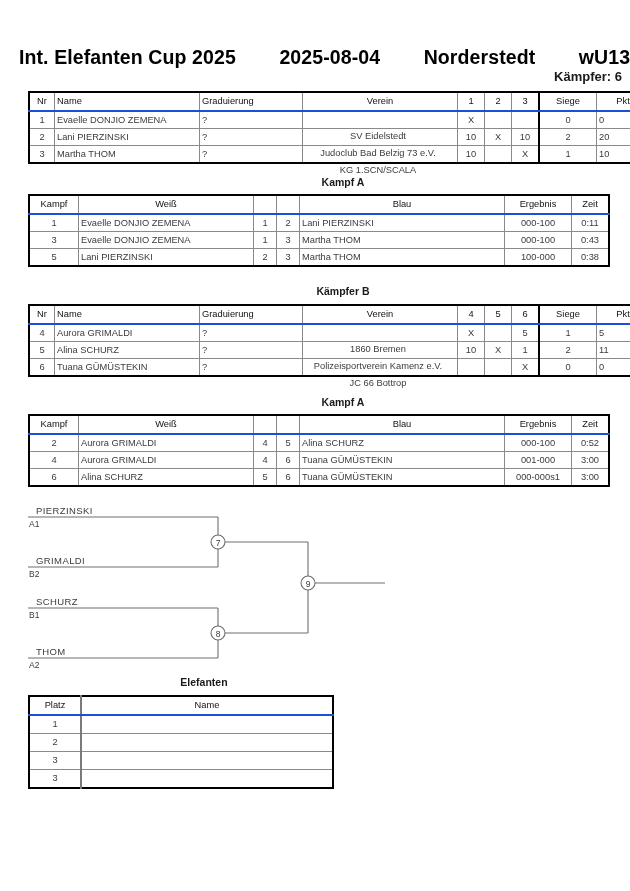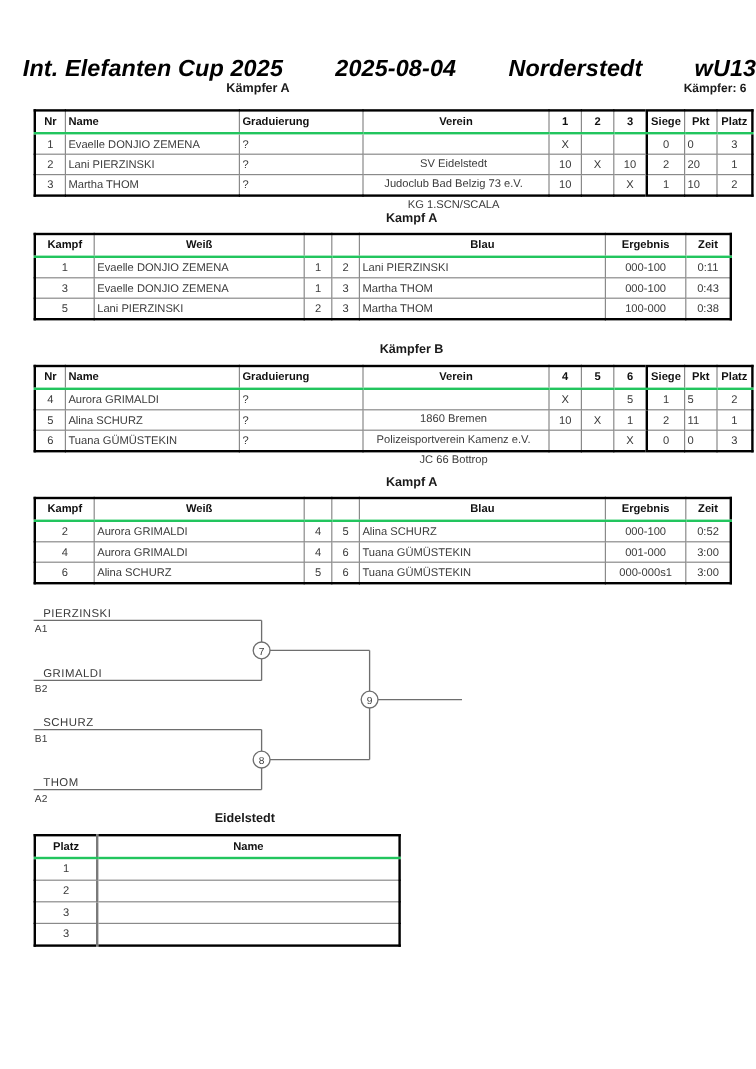--- a/index.html
+++ b/index.html
@@ -10,28 +10,28 @@
     -webkit-font-smoothing:none;
   }
   .page{position:relative;width:630px;height:891px;}
 
   
   .doc-title{
     position:absolute;left:0;top:46px;width:630px;text-align:center;
     font-size:19.5px;font-weight:bold;color:#000;letter-spacing:.1px;
     white-space:nowrap;
   }
-  .doc-title span{margin:0 19px;font-style:italic;}
+  .doc-title span{margin:0 19px;}
   .sub-left{
     position:absolute;left:0;top:68px;width:430px;text-align:center;
     font-size:10.5px;font-weight:bold;color:#1a1a1a;
   }
   .sub-right{
     position:absolute;right:8px;top:69px;
-    font-size:10px;font-weight:bold;color:#1a1a1a;
+    font-size:13px;font-weight:bold;color:#1a1a1a;
   }
 
   
   .cap{
     position:absolute;font-size:10.5px;font-weight:bold;color:#1a1a1a;
     text-align:center;
     margin-left:28px;
   }
 
   
@@ -48,22 +48,22 @@
     padding:0 2px;
     height:16px;
     line-height:16px;
     overflow:visible;
     white-space:nowrap;
     font-weight:normal;
     color:#3b3b3b;
   }
   .tbl tr:last-child td{border-bottom:none;}
   .tbl th{
-    font-weight:bold;color:#111;
-    border-bottom:2px solid #22c55e;
+    font-weight:normal;color:#111;
+    border-bottom:2px solid #1d4ed8;
     height:17px;line-height:17px;
   }
   .tbl th:last-child,.tbl td:last-child{border-right:none;}
   .c{text-align:center;}
   .l{text-align:left;}
   .win{font-weight:bold;color:#111;}
 
   
   .pool{left:28px;width:518px;}
   .pool th.nr,.pool td.nr{width:20px;text-align:center;}
@@ -74,21 +74,21 @@
   .pool td.vr .ovf{
     position:absolute;left:0;top:16px;width:150px;text-align:center;
     line-height:16px;white-space:nowrap;overflow:visible;
   }
   .pool th.sc,.pool td.sc{width:22px;text-align:center;}
   .pool th.sc3,.pool td.sc3{border-right:2px solid #000;}
   .pool th.sg,.pool td.sg{width:28px;text-align:center;}
   .pool th.pk,.pool td.pk{width:24px;}
   .pool th.pl,.pool td.pl{width:26px;text-align:center;}
   .pool th.pl{overflow:hidden;}
-  .pool th.sg,.pool th.pk,.pool th.pl{padding:0 1px;}
+  .pool th.sg,.pool th.pk,.pool th.pl{padding:0 14px;}
 
   
   .kampf{left:28px;width:544px;padding-left:29px;}
   .kampf th.kn,.kampf td.kn{width:44px;text-align:center;}
   .kampf th.ws,.kampf td.ws{width:170px;text-align:left;}
   .kampf th.n1,.kampf td.n1{width:18px;text-align:center;}
   .kampf th.n2,.kampf td.n2{width:18px;text-align:center;}
   .kampf th.bl,.kampf td.bl{width:200px;text-align:left;margin-left:42px;}
   .kampf th.eg,.kampf td.eg{width:62px;text-align:center;}
   .kampf th.zt,.kampf td.zt{width:32px;text-align:center;}
@@ -124,21 +124,20 @@
 <body>
 
 <div class="page">
 
   <div class="doc-title">
     <span>Int. Elefanten Cup 2025</span>
     <span>2025-08-04</span>
     <span>Norderstedt</span>
     <span>wU13-57</span>
   </div>
-  <div class="sub-left">Kämpfer A</div>
   <div class="sub-right">Kämpfer: 6</div>
 
   <table class="tbl pool" style="top:91px;">
     <tbody>
         <tr>
       <th class="nr">Nr</th>
       <th class="nm c">Name</th>
       <th class="gr c">Graduierung</th>
       <th class="vr">Verein</th>
       <th class="sc">1</th>
@@ -371,21 +370,21 @@
       <text class="bk-code" x="29" y="32">A1</text>
       <text class="bk-name" x="36" y="69">GRIMALDI</text>
       <text class="bk-code" x="29" y="82">B2</text>
       <text class="bk-name" x="36" y="110">SCHURZ</text>
       <text class="bk-code" x="29" y="123">B1</text>
       <text class="bk-name" x="36" y="160">THOM</text>
       <text class="bk-code" x="29" y="173">A2</text>
     </svg>
   </div>
 
-  <div class="cap" style="left:28px;top:676px;width:296px;">Eidelstedt</div>
+  <div class="cap" style="left:28px;top:676px;width:296px;">Elefanten</div>
   <table class="tbl res" style="top:695px;">
     <tbody>
         <tr>
       <th class="pz l">Platz</th>
       <th class="nm">Name</th>
     </tr>
     <tr>
       <td class="pz">1</td>
       <td class="nm"></td>
     </tr>

